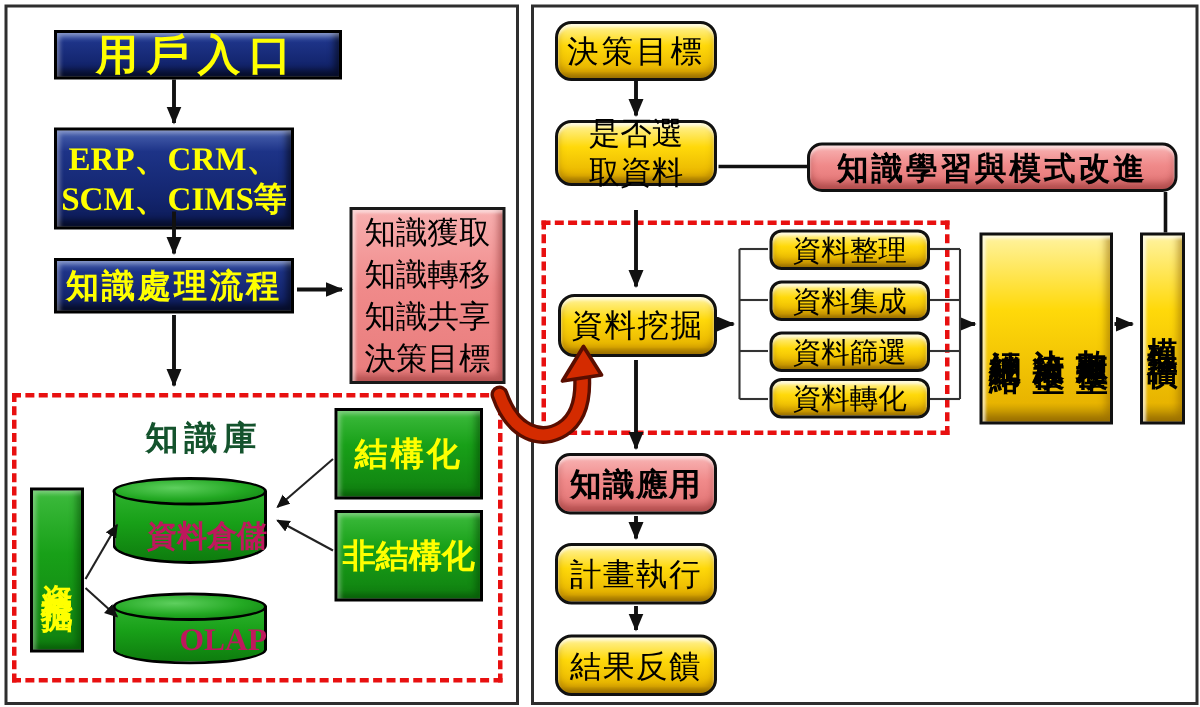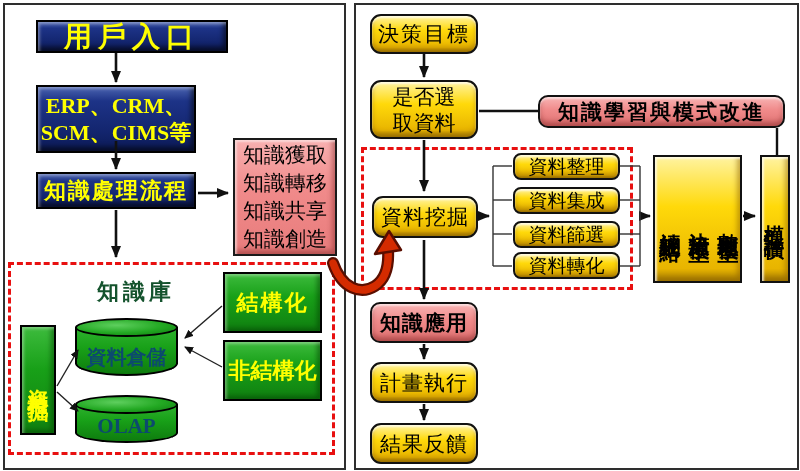--- a/index.html
+++ b/index.html
@@ -47,41 +47,41 @@
   .vcols{writing-mode:vertical-lr;text-orientation:upright;white-space:pre-line;
          display:block;text-align:center;}
   .cyl{position:absolute;}
   .cyl-top{position:absolute;left:0;right:0;top:0;height:19px;border-radius:50%;
     background:radial-gradient(ellipse at 40% 35%,#5ecf5e 0%,#22a822 55%,#0f7a0f 100%);
     border:2px solid #000;box-sizing:border-box;z-index:2;}
   .cyl-body{position:absolute;left:0;right:0;top:9px;bottom:0;
     background:linear-gradient(180deg,#2fb32f 0%,#18a018 45%,#0e7c0e 100%);
     border:2px solid #000;border-top:none;box-sizing:border-box;
     border-radius:0 0 50% 50% / 0 0 26% 26%;z-index:1;}
-  .cyl-label{position:absolute;left:0;right:0;text-align:center;color:#0c4a6e;
+  .cyl-label{position:absolute;left:0;right:0;text-align:right;color:#be185d;
     font-weight:bold;z-index:3;}
   svg.overlay{position:absolute;left:0;top:0;z-index:5;pointer-events:none;}
 </style>
 </head>
 <body>
 
 <div class="panel" style="left:3px;top:3px;width:339px;height:463px;"></div>
 <div class="panel" style="left:354px;top:3px;width:441px;height:463px;"></div>
 
 <div class="box navy" style="left:36px;top:20px;width:192px;height:33px;font-size:28px;letter-spacing:6px;">用戶入口</div>
 
 <div class="box navy pre" style="left:36px;top:85px;width:160px;height:68px;font-size:22px;line-height:27px;">ERP、CRM、
 SCM、CIMS等</div>
 
 <div class="box navy" style="left:36px;top:172px;width:160px;height:37px;font-size:22px;letter-spacing:2px;">知識處理流程</div>
 
 <div class="box pinksq pre" style="left:233px;top:138px;width:104px;height:118px;font-size:21px;line-height:28px;">知識獲取
 知識轉移
 知識共享
-知識創造</div>
+決策目標</div>
 
 <div class="dashed" style="left:8px;top:262px;width:327px;height:193px;"></div>
 
 <div class="kb-label" style="left:97px;top:277px;">知識庫</div>
 
 <div class="box green vtext" style="left:20px;top:325px;width:36px;height:110px;font-size:21px;letter-spacing:4px;">資料挖掘</div>
 
 <div class="cyl" style="left:75px;top:318px;width:103px;height:58px;">
   <div class="cyl-top"></div>
   <div class="cyl-body"></div>
@@ -93,21 +93,21 @@
   <div class="cyl-body"></div>
   <div class="cyl-label" style="top:19px;font-size:21px;">OLAP</div>
 </div>
 
 <div class="box green" style="left:223px;top:272px;width:99px;height:61px;font-size:22px;letter-spacing:2px;">結構化</div>
 
 <div class="box green" style="left:223px;top:340px;width:99px;height:61px;font-size:22px;">非結構化</div>
 
 <div class="box yellowR" style="left:370px;top:14px;width:108px;height:40px;font-size:21px;letter-spacing:2px;">決策目標</div>
 
-<div class="box yellowR pre" style="left:370px;top:80px;width:108px;height:59px;font-size:21px;line-height:26px;">是否選
+<div class="box yellowR pre" style="left:370px;top:80px;width:108px;height:44px;font-size:21px;line-height:26px;">是否選
 取資料</div>
 
 <div class="box pinkR" style="left:538px;top:95px;width:247px;height:33px;font-size:21px;letter-spacing:2px;">知識學習與模式改進</div>
 
 <div class="dashed" style="left:361px;top:147px;width:272px;height:143px;"></div>
 
 <div class="box yellowR" style="left:372px;top:196px;width:106px;height:42px;font-size:21px;letter-spacing:1px;">資料挖掘</div>
 
 <div class="box yellowR" style="left:513px;top:153px;width:107px;height:27px;font-size:19px;border-radius:8px;">資料整理</div>
 <div class="box yellowR" style="left:513px;top:187px;width:107px;height:27px;font-size:19px;border-radius:8px;">資料集成</div>

